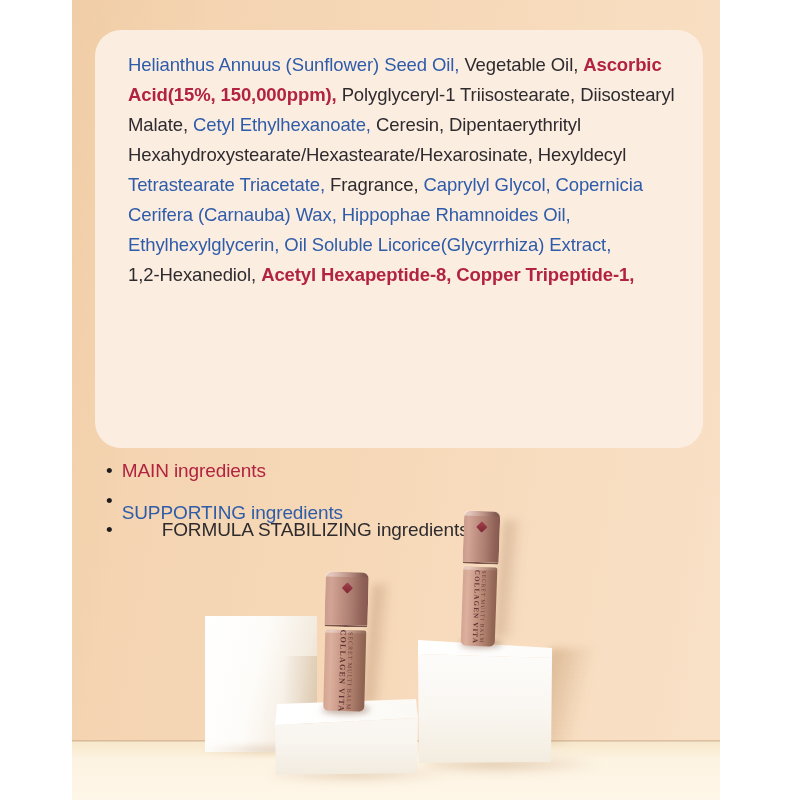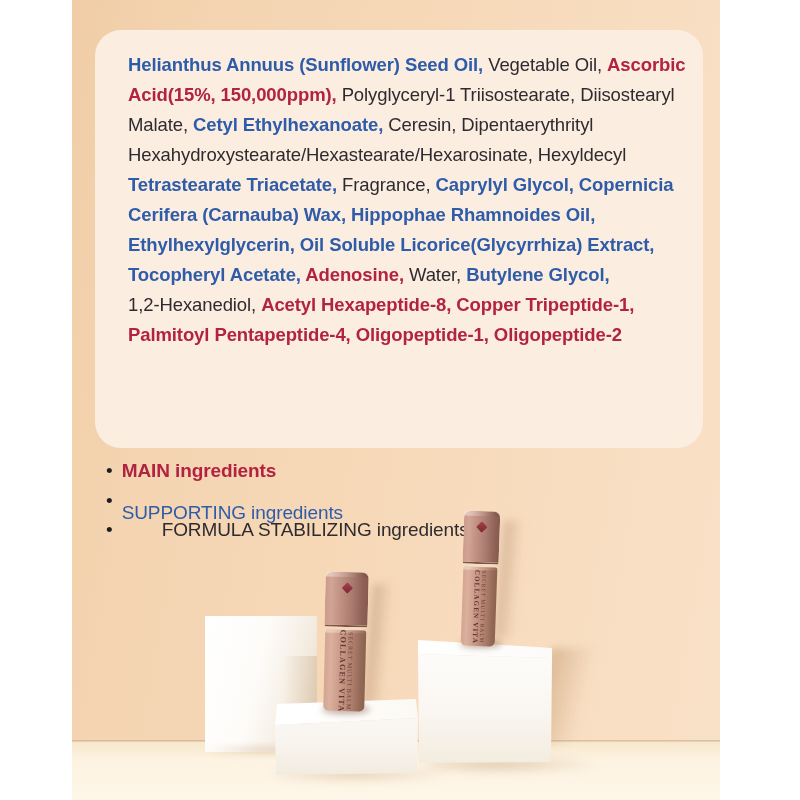--- a/index.html
+++ b/index.html
@@ -18,21 +18,21 @@
     background:linear-gradient(100deg,#f0cda6 0%,#f4d4b1 18%,var(--c-wall) 45%,#f8ddc0 75%,#f9e1c7 100%);}
   .floorline{position:absolute;left:0;top:740px;width:648px;height:2px;background:rgba(198,160,117,.5);filter:blur(.5px);}
   .floor{position:absolute;left:0;top:742px;width:648px;height:58px;
     background:linear-gradient(180deg,#f7e8cb 0%,var(--c-floor) 30%,#fef6e8 100%);}
 
   
   .card{position:absolute;left:23px;top:30px;width:608px;height:418px;border-radius:26px;
     background:var(--c-card);padding:20px 18px 0 33px;}
   .ing-line{height:30px;line-height:30px;font-size:18.5px;white-space:pre;letter-spacing:-0.1px;}
   .c-main{color:var(--c-main);font-weight:700;}
-  .c-supporting{color:var(--c-supporting);font-weight:700;}
+  .c-supporting{color:var(--c-supporting);font-weight:400;}
   .c-stabilizing{color:var(--c-stabilizing);font-weight:400;}
 
   
   .legend{position:absolute;left:34px;top:456px;}
   .legend-row{display:flex;align-items:center;height:29.5px;font-size:19px;}
   .legend-bullet{color:#1e1c1e;font-size:19px;margin-right:9px;line-height:1;}
   .legend-label{letter-spacing:-0.1px;}
 
   
   .panel{position:absolute;left:133px;top:616px;width:112px;height:136px;
@@ -103,30 +103,28 @@
 
     <div class="card">
       <div id="ingredient-lines">
           <div class="ing-line"><span class="c-supporting">Helianthus Annuus (Sunflower) Seed Oil, </span><span class="c-stabilizing">Vegetable Oil, </span><span class="c-main">Ascorbic</span></div>
           <div class="ing-line"><span class="c-main">Acid(15%, 150,000ppm), </span><span class="c-stabilizing">Polyglyceryl-1 Triisostearate, Diisostearyl</span></div>
           <div class="ing-line"><span class="c-stabilizing">Malate, </span><span class="c-supporting">Cetyl Ethylhexanoate, </span><span class="c-stabilizing">Ceresin, Dipentaerythrityl</span></div>
           <div class="ing-line"><span class="c-stabilizing">Hexahydroxystearate/Hexastearate/Hexarosinate, Hexyldecyl</span></div>
           <div class="ing-line"><span class="c-supporting">Tetrastearate Triacetate, </span><span class="c-stabilizing">Fragrance, </span><span class="c-supporting">Caprylyl Glycol, Copernicia</span></div>
           <div class="ing-line"><span class="c-supporting">Cerifera (Carnauba) Wax, Hippophae Rhamnoides Oil,</span></div>
           <div class="ing-line"><span class="c-supporting">Ethylhexylglycerin, Oil Soluble Licorice(Glycyrrhiza) Extract,</span></div>
-          <div class="ing-line"><span class="c-supporting">Tocopheryl Acetate, </span><span class="c-main">Adenosine, </span><span class="c-stabilizing">Water, </span><span class="c-supporting">Butylene Glycol,</span></div>
           <div class="ing-line"><span class="c-stabilizing">1,2-Hexanediol, </span><span class="c-main">Acetyl Hexapeptide-8, Copper Tripeptide-1,</span></div>
-          <div class="ing-line"><span class="c-main">Palmitoyl Pentapeptide-4, Oligopeptide-1, Oligopeptide-2</span></div>
         </div>
     </div>
 
     <div class="legend" id="legend">
         <div class="legend-row">
           <span class="legend-bullet">•</span>
-          <span class="legend-label c-main" style="font-weight: 700;">MAIN ingredients</span>
+          <span class="legend-label c-main" style="font-weight: 400;">MAIN ingredients</span>
         </div>
         <div class="legend-row">
           <span class="legend-bullet">•</span>
           <span class="legend-label c-supporting" style="font-weight: 400; margin-top: 25px;">SUPPORTING ingredients</span>
         </div>
         <div class="legend-row">
           <span class="legend-bullet">•</span>
           <span class="legend-label c-stabilizing" style="font-weight: 400; margin-left: 40px;">FORMULA STABILIZING ingredients</span>
         </div>
       </div>

